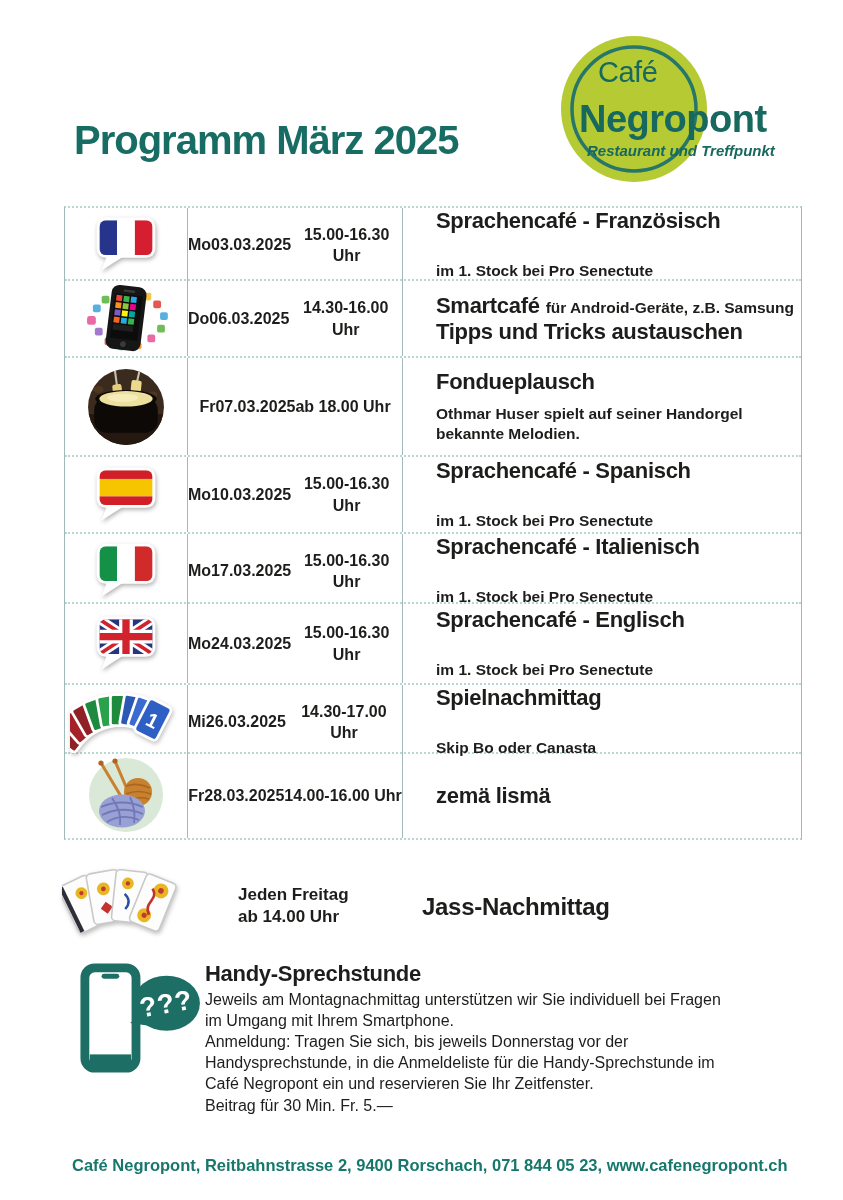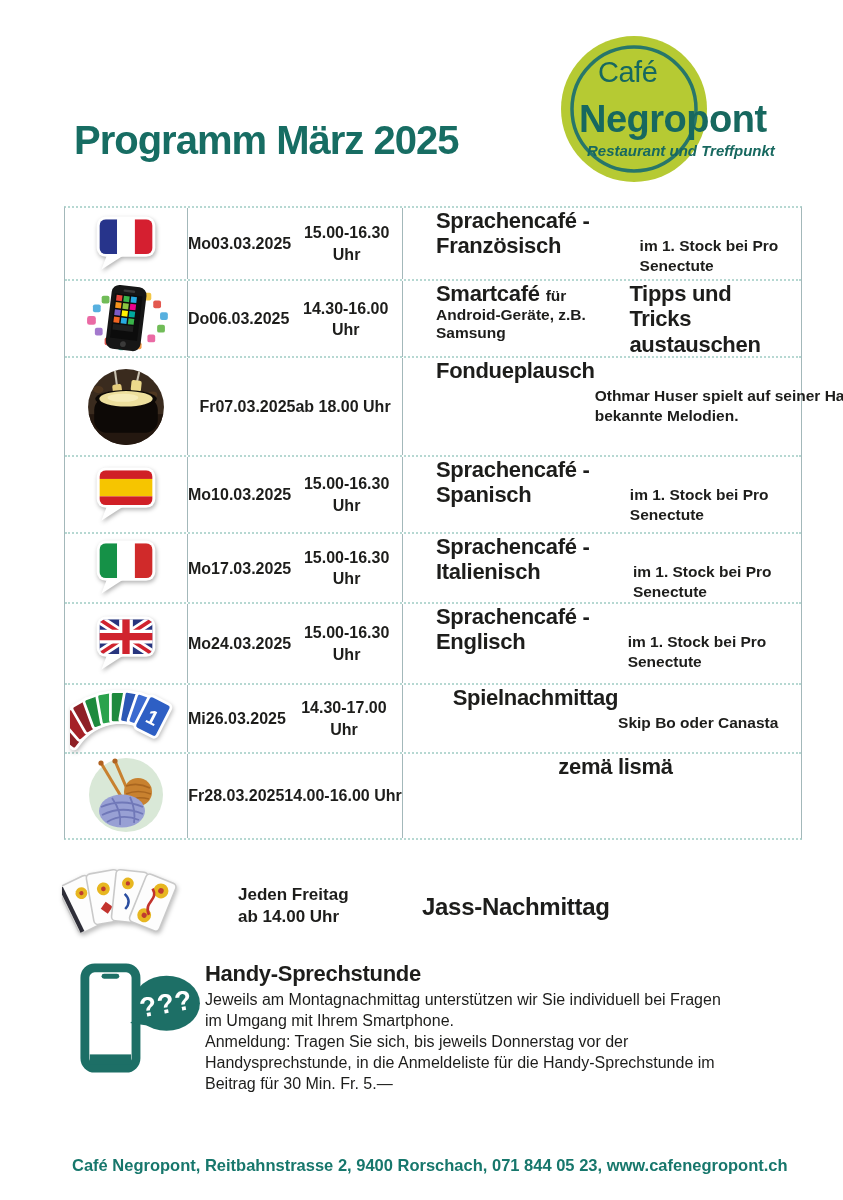--- a/index.html
+++ b/index.html
@@ -24,25 +24,25 @@
   .ptable{
     position:absolute;left:64px;top:206px;width:738px;box-sizing:border-box;
     border-left:1px solid #a3b8ba;border-right:1px solid #a3b8ba;
     border-top:2px dotted #b6d8d2;border-bottom:2px dotted #b6d8d2;
   }
   .trow{display:grid;grid-template-columns:123px 215px 1fr;box-sizing:border-box;border-bottom:2px dotted #b6d8d2;}
   .trow:last-child{border-bottom:none;}
   .tc{display:flex;align-items:center;justify-content:center;box-sizing:border-box;}
   .tc-icon{border-right:1px solid #a3b8ba;}
   .tc-date{border-right:1px solid #a3b8ba;flex-direction:row;font-size:16px;font-weight:bold;line-height:1.32;text-align:center;}
-  .tc-desc{align-items:flex-start;justify-content:center;padding-left:33px;padding-right:6px;}
+  .tc-desc{flex-direction:column;align-items:flex-start;justify-content:center;padding-left:33px;padding-right:6px;}
   .desc-h{font-size:22px;font-weight:bold;letter-spacing:-0.3px;line-height:1.15;}
   .desc-s{font-size:15.5px;font-weight:bold;line-height:1.3;margin-top:28px;}
   .desc-suffix{font-size:15.5px;font-weight:bold;margin-left:6px;margin-top:36px;}
-  .fondue-p{width:330px;}
+  .fondue-p{margin-top:9px;width:330px;}
 
   
   .jass-icon{left:62px;top:866px;}
   .jass-when{left:238px;top:884px;font-size:17px;font-weight:bold;line-height:1.3;}
   .jass-title{left:422px;top:893px;font-size:24px;font-weight:bold;letter-spacing:-0.3px;}
 
   
   .handy-icon{left:68px;top:960px;}
   .handy-title{left:205px;top:961px;font-size:22px;font-weight:bold;letter-spacing:-0.3px;}
   .handy-text{left:205px;top:989px;width:630px;font-size:16px;line-height:1.32;}
@@ -400,18 +400,19 @@
       <ellipse cx="99" cy="44" rx="34" ry="28" fill="#1d6f66"></ellipse>
       <text x="99" y="54" text-anchor="middle" font-size="28" font-weight="bold" fill="#ffffff" font-family="Liberation Sans, sans-serif" transform="rotate(-10 99 46)" letter-spacing="1">???</text>
     </svg>
   </div>
   <div class="abs handy-title">Handy-Sprechstunde</div>
   <div class="abs handy-text">
     <div>Jeweils am Montagnachmittag unterstützen wir Sie individuell bei Fragen</div>
     <div>im Umgang mit Ihrem Smartphone.</div>
     <div>Anmeldung: Tragen Sie sich, bis jeweils Donnerstag vor der</div>
     <div>Handysprechstunde, in die Anmeldeliste für die Handy-Sprechstunde im</div>
+    <div>Café Negropont ein und reservieren Sie Ihr Zeitfenster.</div>
     <div>Beitrag für 30 Min. Fr. 5.—</div>
   </div>
 
   <div class="abs footer">Café Negropont, Reitbahnstrasse 2, 9400 Rorschach, 071 844 05 23, www.cafenegropont.ch</div>
 
 </div>
 
 </body></html>

